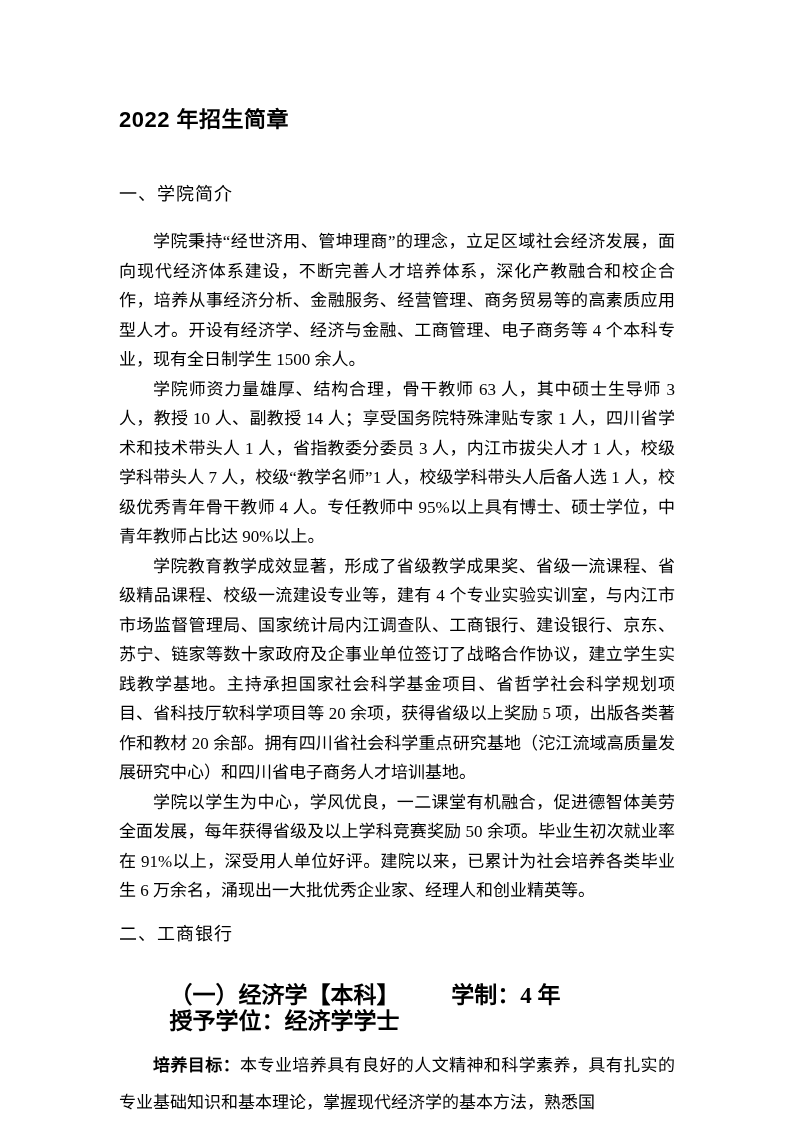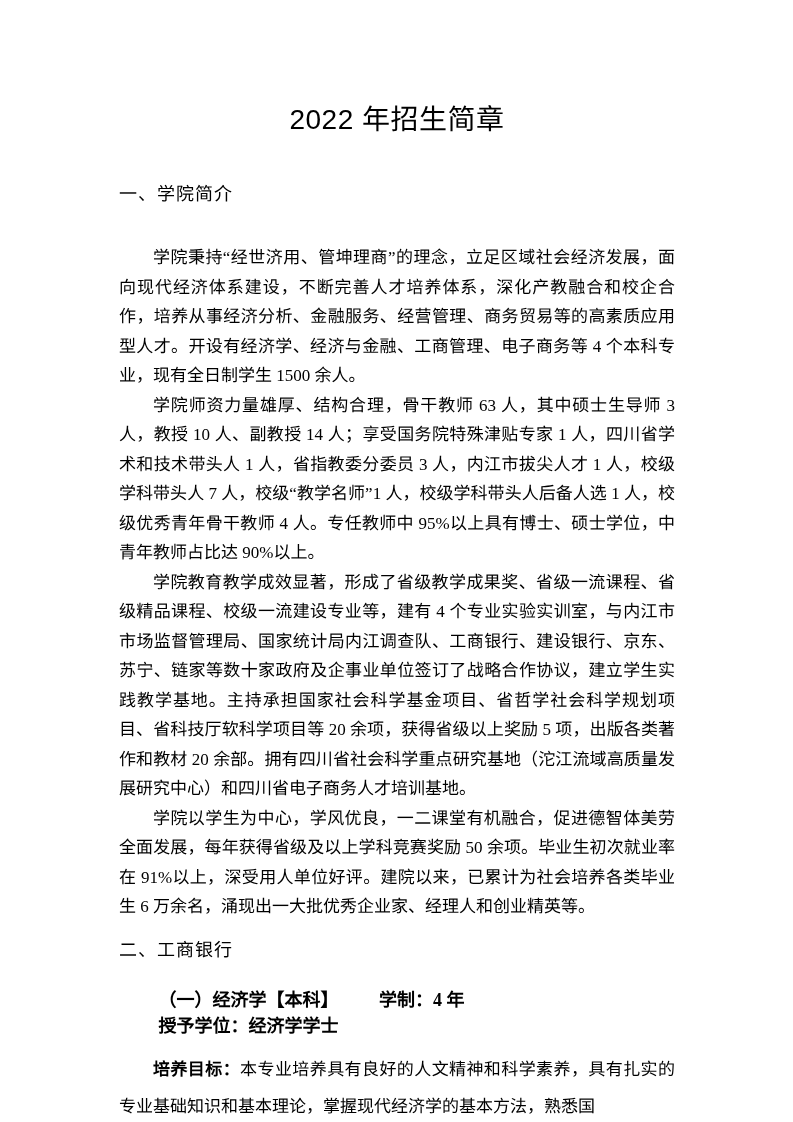--- a/index.html
+++ b/index.html
@@ -12,24 +12,23 @@
     color: #000000;
   }
   .page {
     width: 793px;
     height: 1122px;
     background: #ffffff;
     padding: 104px 118px 0 119px;
   }
   .doc-title {
     font-family: "Liberation Sans", "DejaVu Sans", sans-serif;
-    font-size: 28px;
-    font-weight: normal;
+    font-size: 22px;
+    font-weight: bold;
     line-height: 32px;
-    text-align: center;
     letter-spacing: 0.5px;
   }
   .sec-heading {
     font-family: "Liberation Sans", "DejaVu Sans", sans-serif;
     font-size: 18px;
     font-weight: normal;
     line-height: 25px;
     margin-top: 46px;
     letter-spacing: 1px;
   }
@@ -38,27 +37,27 @@
   }
   .body-para {
     font-size: 17px;
     line-height: 29.5px;
     text-align: justify;
     text-justify: inter-ideograph;
     text-indent: 2em;
     margin-top: 0;
   }
   .body-para.first {
-    margin-top: 36px;
+    margin-top: 20px;
   }
   .program-heading {
-    font-size: 18px;
+    font-size: 23px;
     font-weight: bold;
     line-height: 26px;
-    margin-top: 24px;
+    margin-top: 36px;
     padding-left: 2.2em;
   }
   .program-heading .part {
     display: inline-block;
   }
   .program-heading .gap {
     margin-right: 2em;
   }
   .objective-para {
     font-size: 17px;

